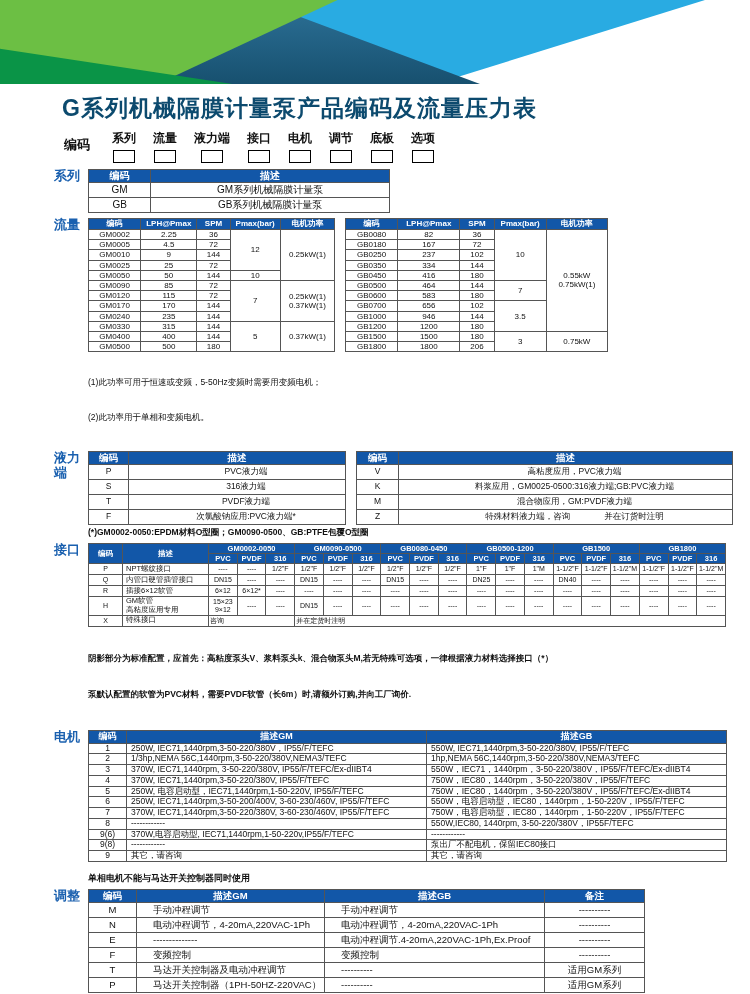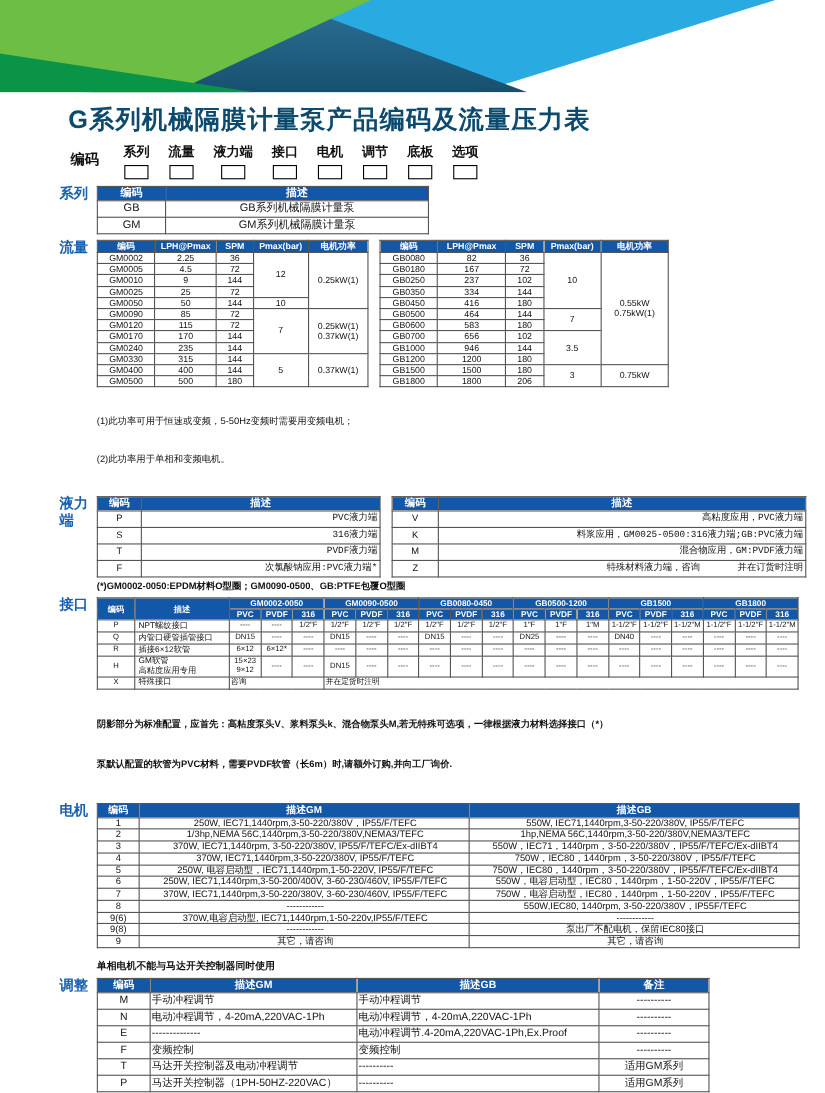--- a/index.html
+++ b/index.html
@@ -30,29 +30,29 @@
   .hstack { display:flex; gap:10px; align-items:flex-start; }
   
   table { border-collapse:collapse; table-layout:fixed; }
   th,td { border:1px solid #555; text-align:center; padding:0 2px; overflow:hidden; line-height:1.15; }
   thead th { background:#1257a8; color:#fff; font-weight:bold; height:13px; }
   .al { text-align:left !important; padding-left:4px; }
   .t-series { width:302px; } .t-series td { height:15px; font-size:10px; } .t-series th { font-size:10px; }
   .t-flow th { font-size:8px; height:11px; } .t-flow td { height:10px; font-size:8px; }
   .t-flow-gm { width:247px; } .t-flow-gb { width:263px; }
   .t-hyd th { font-size:9.5px; } .t-hyd td { height:15px; font-size:8.5px; }
-  .t-hyd td:nth-child(2) { text-align:right; padding-left:20px;font-family:Liberation Mono, monospace; }
+  .t-hyd td:nth-child(2) { text-align:center; padding-left:20px; }
   .t-hyd-l { width:257px; } .t-hyd-r { width:376px; }
   .t-if { width:638px; } .t-if th { font-size:7.5px; height:10px; padding:0 1px; }
   .t-if td { height:11px; font-size:7px; padding:0 1px; }
   .t-if td:nth-child(2) { text-align:left; padding-left:3px; font-size:7.5px; }
   .t-motor { width:638px; } .t-motor th { font-size:9px; } .t-motor td { height:10.5px; font-size:8.5px; }
-  .t-motor td:nth-child(n+2) { text-align:center; padding-left:4px; }
+  .t-motor td:nth-child(n+2) { text-align:left; padding-left:4px; }
   .t-adjust { width:556px; } .t-adjust th { font-size:9.5px; } .t-adjust td { height:15px; font-size:9.5px; }
-  .t-adjust td:nth-child(2),.t-adjust td:nth-child(3) { text-align:left; padding-left:1px; }
+  .t-adjust td:nth-child(2),.t-adjust td:nth-child(3) { text-align:left; padding-left:16px; }
   .note { font-size:8.5px; color:#111; line-height:1.35; white-space:pre-wrap; }
   .note-block { margin-top:2px; }
 </style>
 </head>
 <body>
 
 <div class="banner">
   <div class="shape-cyan"></div>
   <div class="shape-navy"></div>
   <div class="shape-green"></div>
@@ -116,26 +116,26 @@
           <col style="width: 238px;">
         </colgroup>
         <thead>
           <tr>
             <th>编码</th>
             <th>描述</th>
           </tr>
         </thead>
         <tbody>
           <tr>
+            <td>GM</td>
+            <td>GM系列机械隔膜计量泵</td>
+          </tr>
+          <tr>
             <td>GB</td>
             <td>GB系列机械隔膜计量泵</td>
-          </tr>
-          <tr>
-            <td>GM</td>
-            <td>GM系列机械隔膜计量泵</td>
           </tr>
         </tbody>
       </table>
   </div>
 </div>
 
 <div class="section">
   <div class="sec-label">流量</div>
   <div class="sec-body">
     <div class="hstack">

